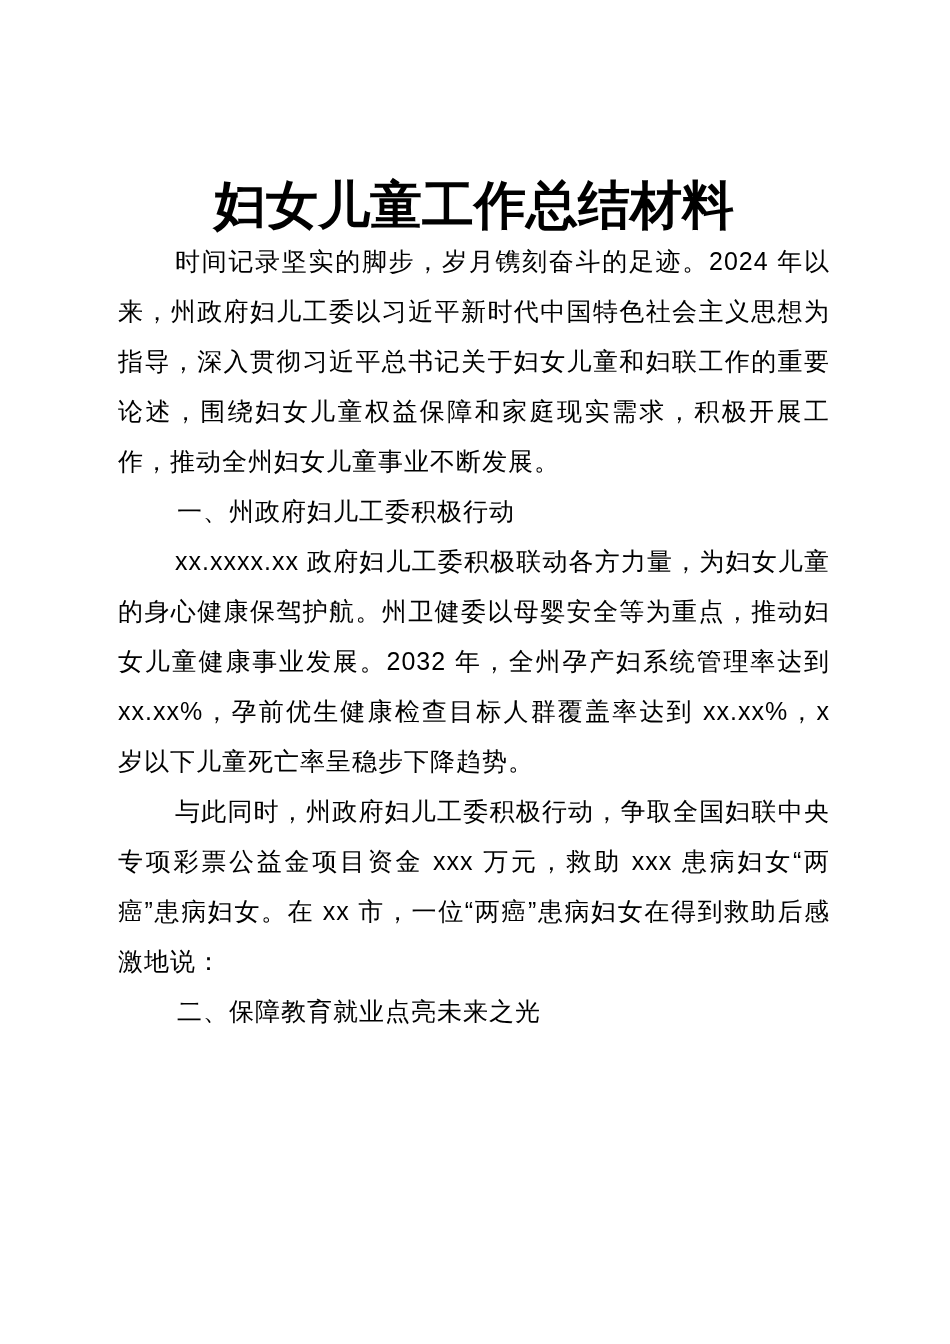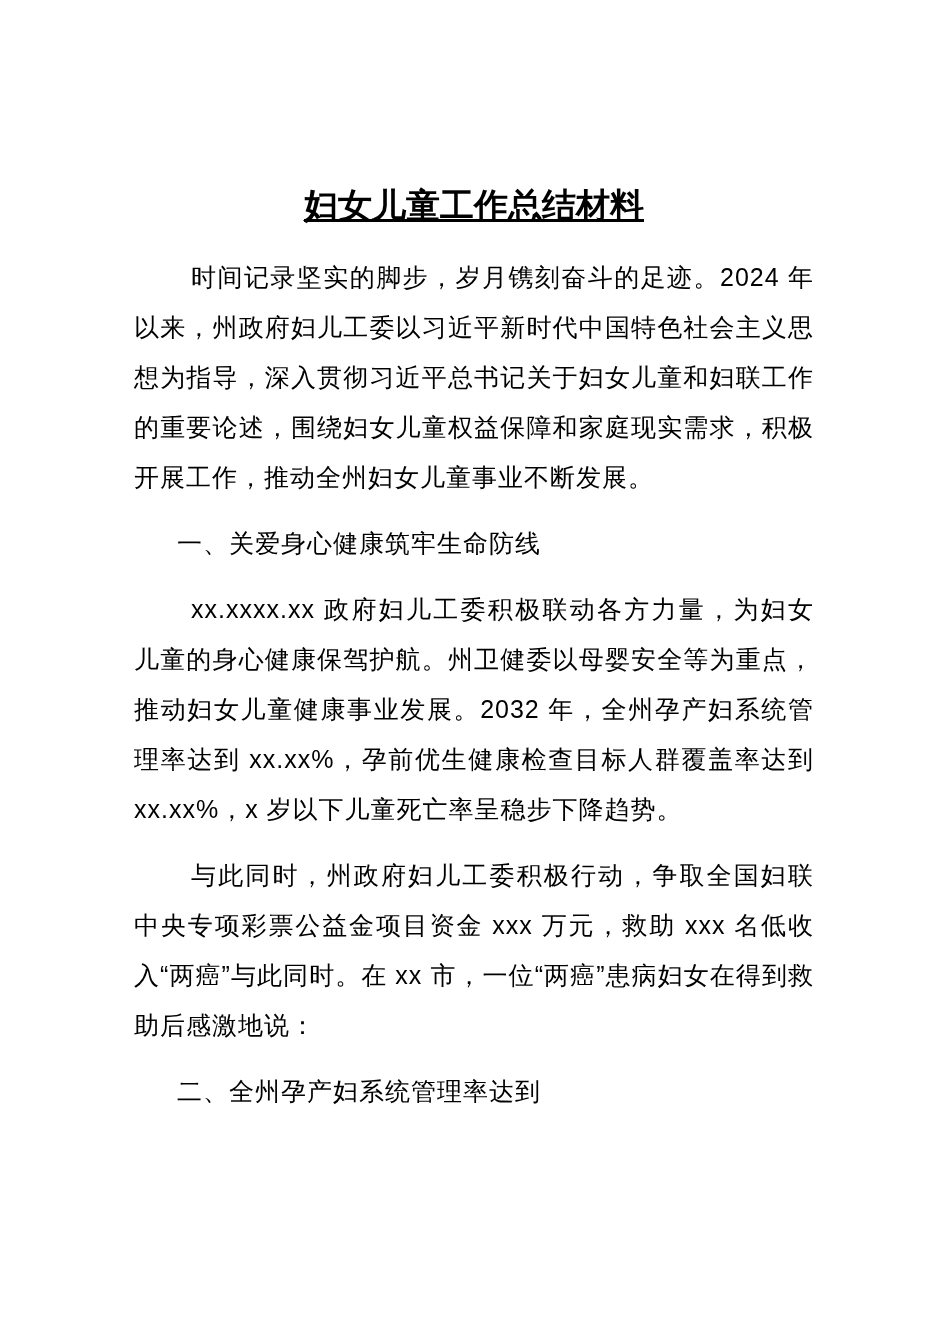--- a/index.html
+++ b/index.html
@@ -17,36 +17,35 @@
     overflow: hidden;
     box-sizing: border-box;
   }
   .content {
     box-sizing: border-box;
     padding: 0 120px 0 118px;
   }
   .doc-title {
     font-family: "Liberation Serif", "DejaVu Serif", serif;
     font-weight: bold;
-    font-size: 34px;
+    font-size: 52px;
     line-height: 60px;
     text-align: center;
     letter-spacing: 0px;
     margin: 176px 0 0 0;
     color: #000000;
-    text-decoration: underline;
   }
   .para {
     font-family: "Liberation Sans", "DejaVu Sans", sans-serif;
     font-size: 25px;
     line-height: 50px;
     letter-spacing: 1px;
     text-align: justify;
     text-indent: 57px;
-    margin: 16px;
+    margin: 0;
     color: #000000;
   }
   .heading {
     font-family: "Liberation Sans", "DejaVu Sans", sans-serif;
     font-size: 25px;
     line-height: 50px;
     letter-spacing: 1px;
     text-align: left;
     text-indent: 59px;
     margin: 0;
@@ -55,22 +54,22 @@
 </style>
 </head>
 <body>
 
 <div class="page">
   <div class="content">
     <h1 class="doc-title">妇女儿童工作总结材料</h1>
 
     <p class="para">时间记录坚实的脚步，岁月镌刻奋斗的足迹。2024 年以来，州政府妇儿工委以习近平新时代中国特色社会主义思想为指导，深入贯彻习近平总书记关于妇女儿童和妇联工作的重要论述，围绕妇女儿童权益保障和家庭现实需求，积极开展工作，推动全州妇女儿童事业不断发展。</p>
 
-    <p class="heading">一、关爱身心健康筑牢生命防线</p>
+    <p class="heading">一、州政府妇儿工委积极行动</p>
 
     <p class="para">xx.xxxx.xx 政府妇儿工委积极联动各方力量，为妇女儿童的身心健康保驾护航。州卫健委以母婴安全等为重点，推动妇女儿童健康事业发展。2032 年，全州孕产妇系统管理率达到 xx.xx%，孕前优生健康检查目标人群覆盖率达到 xx.xx%，x 岁以下儿童死亡率呈稳步下降趋势。</p>
 
-    <p class="para">与此同时，州政府妇儿工委积极行动，争取全国妇联中央专项彩票公益金项目资金 xxx 万元，救助 xxx 名低收入“两癌”与此同时。在 xx 市，一位“两癌”患病妇女在得到救助后感激地说：</p>
+    <p class="para">与此同时，州政府妇儿工委积极行动，争取全国妇联中央专项彩票公益金项目资金 xxx 万元，救助 xxx 患病妇女“两癌”患病妇女。在 xx 市，一位“两癌”患病妇女在得到救助后感激地说：</p>
 
 
-    <p class="heading">二、全州孕产妇系统管理率达到</p>
+    <p class="heading">二、保障教育就业点亮未来之光</p>
   </div>
 </div>
 
 </body></html>

